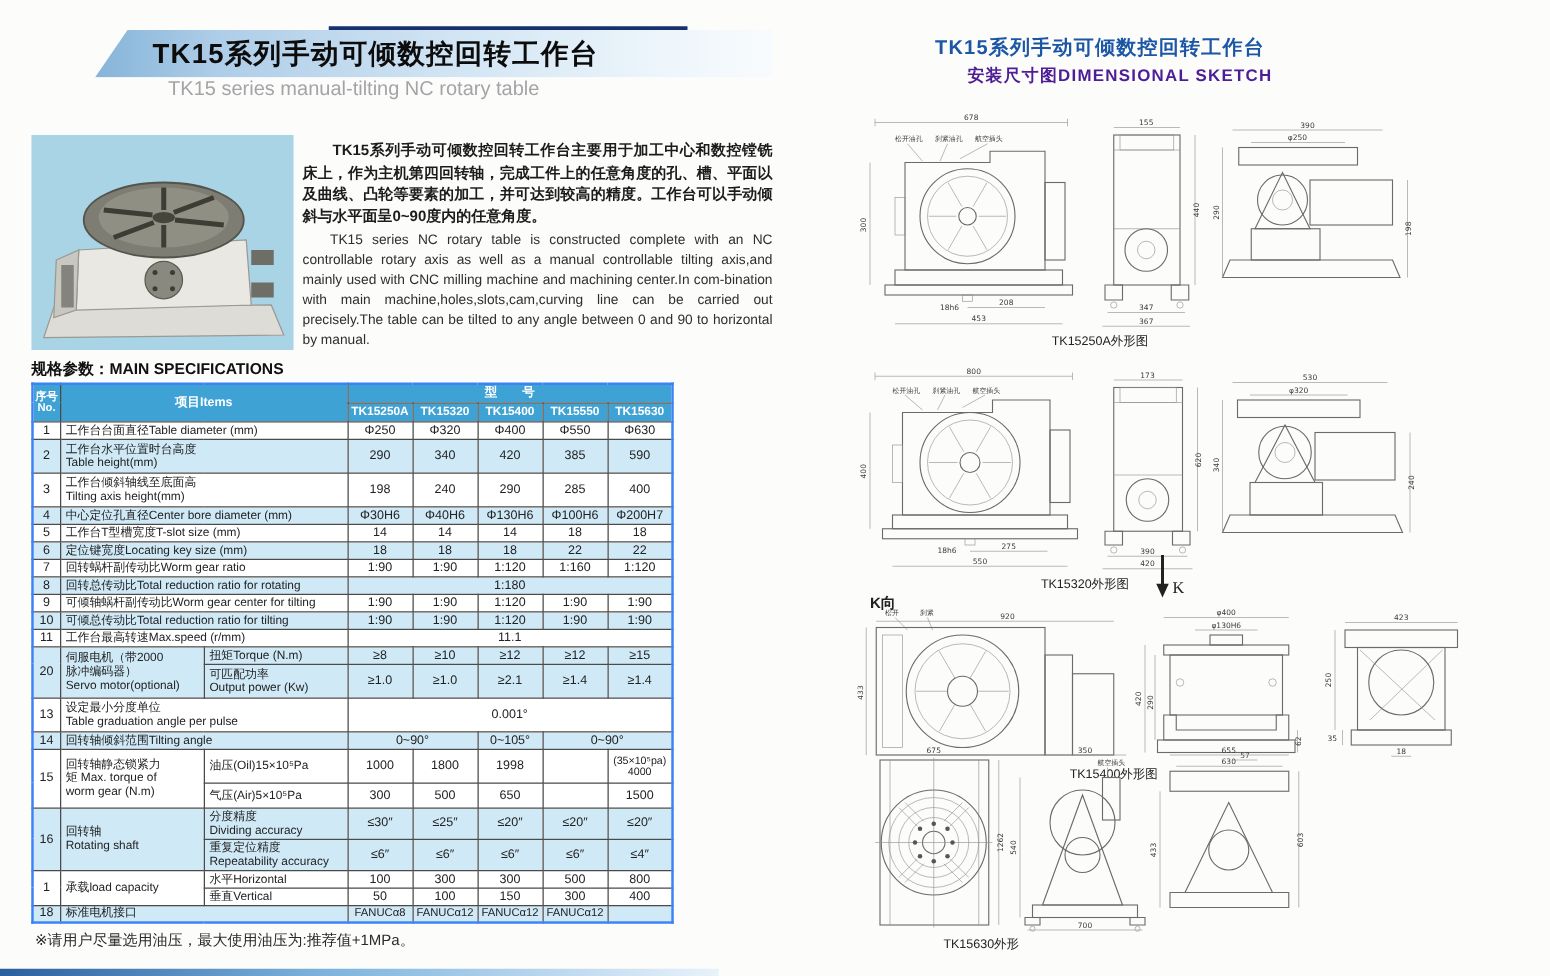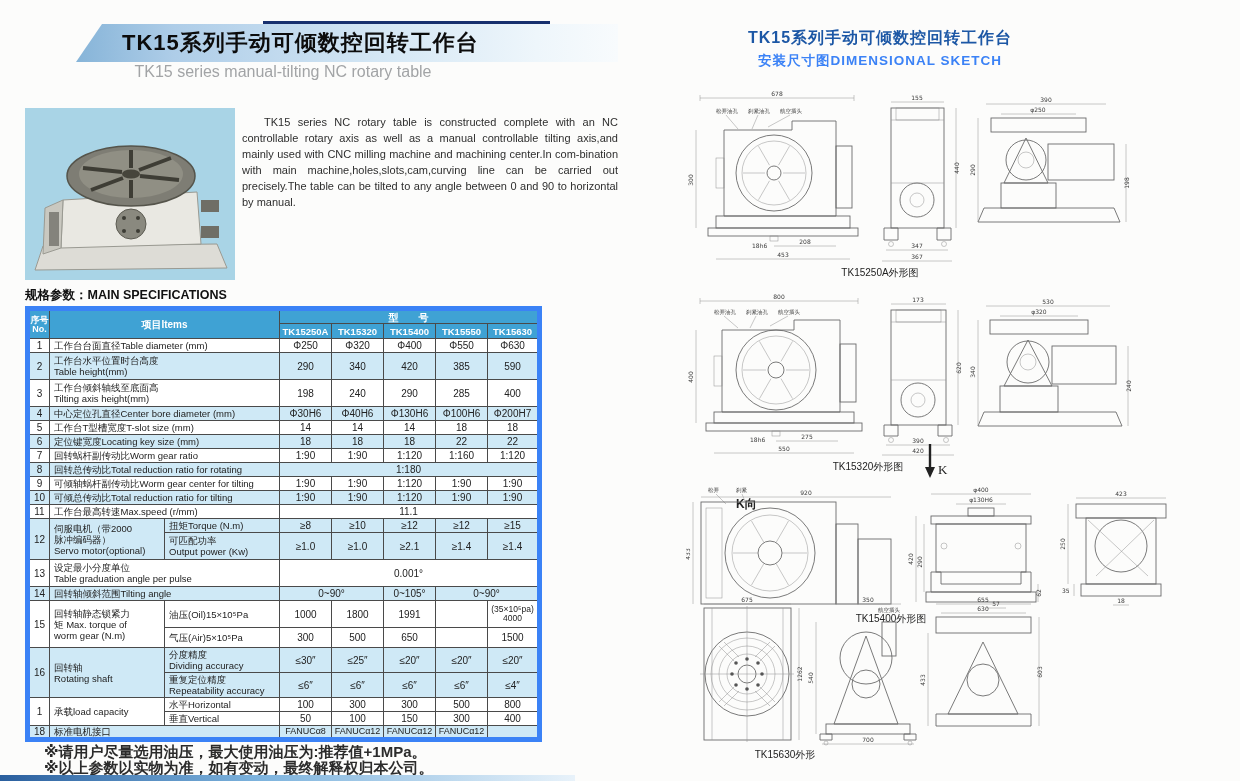--- a/index.html
+++ b/index.html
@@ -18,46 +18,46 @@
   
   #photo{left:25px;top:108px;width:210px;height:172px;}
 
   
   #intro{left:242px;top:112px;width:376px;}
   #intro .zh{font-size:12px;font-weight:bold;line-height:17.5px;color:#1c1c1c;text-align:justify;text-indent:24px;}
   #intro .en{font-size:11px;line-height:16px;color:#2e2e2e;text-align:justify;text-indent:22px;margin-top:2px;}
 
   
   #spec-heading{left:25px;top:287px;font-size:12.5px;font-weight:bold;color:#101010;}
-  #notes{left:28px;top:744px;font-size:15px;font-weight:bold;color:#2b2b2b;line-height:16px;margin-left:16px;}
+  #notes{left:28px;top:744px;font-size:12px;font-weight:normal;color:#2b2b2b;line-height:16px;}
 
   
   #spec-table{left:25px;top:306px;}
-  table{border-collapse:collapse;table-layout:fixed;width:512px;border:5px solid #3b82f6;}
+  table{border-collapse:collapse;table-layout:fixed;width:512px;border:2px solid #3b82f6;}
   th,td{border:1px solid #4a4a4a;padding:0 2px;vertical-align:middle;font-size:10px;line-height:11px;overflow:hidden;}
   thead th{background:#3fa2d4;color:#fff;font-weight:bold;}
   thead .model-name{font-size:9.5px;}
   thead .no-head{font-size:9px;line-height:9px;word-break:break-all;padding:0;}
   td.no{text-align:center;}
   td.item{text-align:left;padding-left:4px;font-size:9.5px;white-space:nowrap;}
   td.item div{white-space:nowrap;}
   td.val{text-align:center;}
   tr.b td{background:#cfe9f6;}
   tr.w td{background:#ffffff;}
   tr.hA{height:14px;} tr.hB{height:27px;} tr.hC{height:20px;} tr.hD{height:25px;}
   thead tr{height:15px;}
   td.pre{white-space:pre-line;font-size:8.5px;line-height:9px;}
   td.small{font-size:9px;}
 
   
   #title-right{left:660px;top:28px;width:440px;text-align:center;font-size:16px;font-weight:bold;color:#1c57a5;letter-spacing:1px;}
-  #subtitle-right{left:660px;top:52px;width:440px;text-align:center;font-size:13.5px;font-weight:bold;color:#3b82f6;letter-spacing:1px;}
+  #subtitle-right{left:676px;top:52px;width:440px;text-align:center;font-size:13.5px;font-weight:bold;color:#4c1d95;letter-spacing:1px;}
 
   .caption{font-size:10px;color:#222;text-align:center;width:170px;}
-  #kview{left:696px;top:496px;font-size:12px;font-weight:bold;color:#222;margin-left:40px;}
+  #kview{left:696px;top:474px;font-size:12px;font-weight:bold;color:#222;}
 
   
   .edge{stroke:#6b6b6b;fill:none;stroke-width:.9;}
   .thin{stroke:#909090;fill:none;stroke-width:.5;}
   .dim{stroke:#9a9a9a;fill:none;stroke-width:.55;}
   text.dt{font-family:"DejaVu Sans",sans-serif;font-size:6px;fill:#3a3a3a;}
   text.an{font-family:"Liberation Sans","DejaVu Sans",sans-serif;font-size:5.5px;fill:#3a3a3a;}
   .dot{fill:#555;stroke:none;}
 
   #bottom-strip{left:0;bottom:0;width:575px;height:6px;
@@ -87,20 +87,21 @@
     <ellipse cx="106" cy="68" rx="64" ry="30" fill="#7e7d74" stroke="#55544b" stroke-width="1.5"></ellipse>
     <ellipse cx="106" cy="66" rx="52" ry="24" fill="#908f84"></ellipse>
     <ellipse cx="106" cy="66" rx="9" ry="4.5" fill="#46453c"></ellipse>
     <path d="M106 42 L106 60 M106 72 L106 90 M58 60 L97 64 M115 68 L154 72 M66 82 L98 70 M114 62 L146 50" stroke="#3e3d35" stroke-width="4" fill="none"></path>
     <rect x="176" y="92" width="18" height="12" fill="#6f6e66"></rect>
       <rect x="176" y="118" width="18" height="12" fill="#6f6e66"></rect>
   </g>
 </svg>
 
 <div class="abs" id="intro">
+  <div class="zh">TK15系列手动可倾数控回转工作台主要用于加工中心和数控镗铣床上，作为主机第四回转轴，完成工件上的任意角度的孔、槽、平面以及曲线、凸轮等要素的加工，并可达到较高的精度。工作台可以手动倾斜与水平面呈0~90度内的任意角度。</div>
   <div class="en">TK15 series NC rotary table is constructed complete with an NC controllable rotary axis as well as a manual controllable tilting axis,and mainly used with CNC milling machine and machining center.In com-bination with main machine,holes,slots,cam,curving line can be carried out precisely.The table can be tilted to any angle between 0 and 90 to horizontal by manual.</div>
 </div>
 
 <div class="abs" id="spec-heading">规格参数：MAIN SPECIFICATIONS</div>
 
 <div class="abs" id="spec-table">
 <table>
   <colgroup>
         <col style="width:22px">
         <col style="width:115px">
@@ -220,21 +221,21 @@
           <td class="val">1:120</td>
           <td class="val">1:90</td>
           <td class="val">1:90</td>
     </tr>
     <tr class="w hA">
       <td class="no">11</td>
           <td class="item" colspan="2">工作台最高转速Max.speed (r/mm)</td>
       <td class="val" colspan="5">11.1</td>
     </tr>
     <tr class="b hA">
-      <td class="no" rowspan="2">12</td>
+      <td class="no" rowspan="2">20</td>
       <td class="item" rowspan="2">
             <div>伺服电机（带2000</div>
             <div>脉冲编码器）</div>
             <div>Servo motor(optional)</div>
           </td>
       <td class="item">扭矩Torque (N.m)</td>
       <td class="val">≥8</td>
           <td class="val">≥10</td>
           <td class="val">≥12</td>
           <td class="val">≥12</td>
@@ -269,21 +270,21 @@
     <tr class="w hB">
       <td class="no" rowspan="2">15</td>
       <td class="item" rowspan="2">
             <div>回转轴静态锁紧力</div>
             <div>矩  Max. torque of</div>
             <div>worm gear (N.m)</div>
           </td>
       <td class="item">油压(Oil)15×10⁵Pa</td>
       <td class="val">1000</td>
           <td class="val">1800</td>
-          <td class="val">1991</td>
+          <td class="val">1998</td>
           <td class="val"></td>
           <td class="val pre">(35×10⁵pa)
 4000</td>
     </tr>
     <tr class="w hC">
       <td class="item">气压(Air)5×10⁵Pa</td>
       <td class="val">300</td>
           <td class="val">500</td>
           <td class="val">650</td>
           <td class="val"></td>
@@ -342,21 +343,20 @@
           <td class="val small">FANUCα12</td>
           <td class="val small">FANUCα12</td>
           <td class="val small"></td>
     </tr>
   </tbody>
 </table>
 </div>
 
 <div class="abs" id="notes">
   <div>※请用户尽量选用油压，最大使用油压为:推荐值+1MPa。</div>
-  <div>※以上参数以实物为准，如有变动，最终解释权归本公司。</div>
 </div>
 
 <div class="abs" id="bottom-strip"></div>
 
 <div class="abs" id="title-right">TK15系列手动可倾数控回转工作台</div>
 <div class="abs" id="subtitle-right">安装尺寸图DIMENSIONAL SKETCH</div>
 
 <svg class="abs" style="left:686px;top:88px" width="552" height="178" viewBox="0 0 552 178">
   <g>
     <line class="dim" x1="14" y1="10" x2="168" y2="10"></line>

